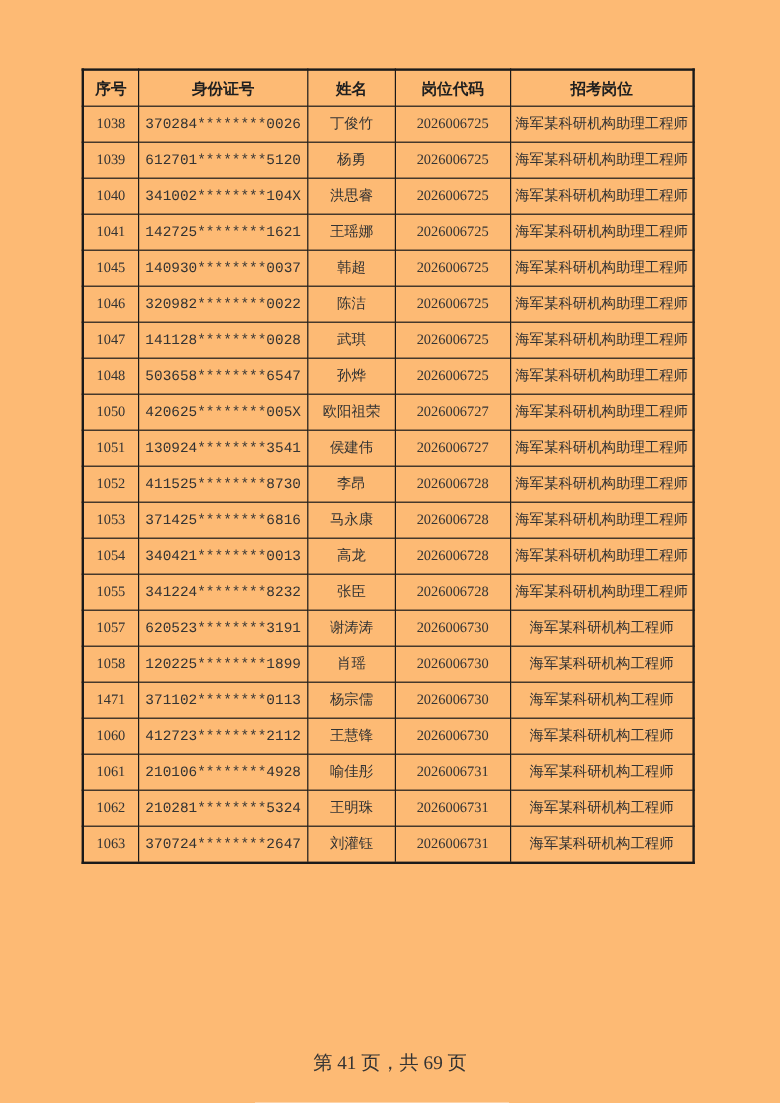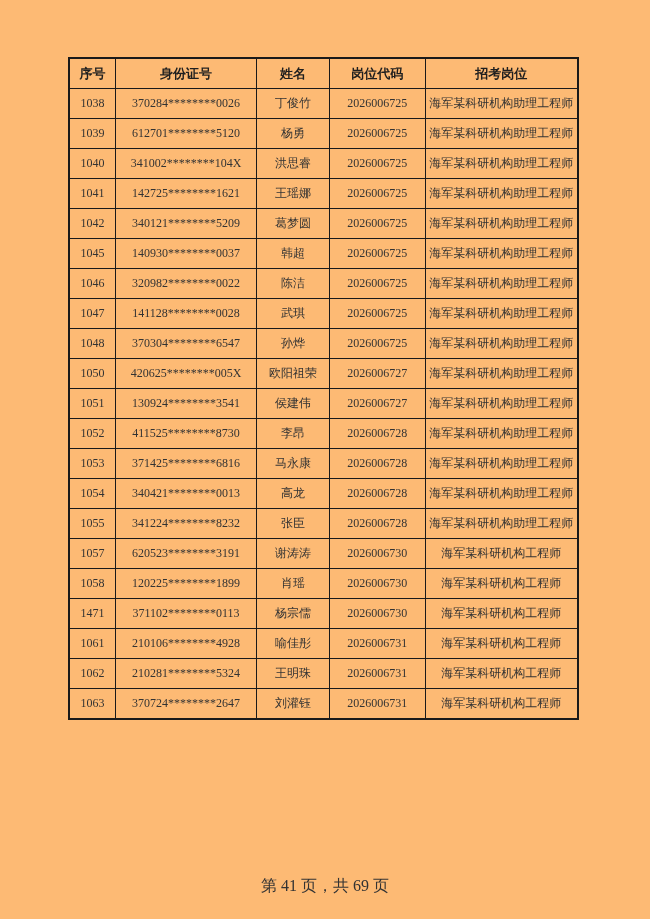--- a/index.html
+++ b/index.html
@@ -35,21 +35,21 @@
     color: #333333;
     white-space: nowrap;
     overflow: hidden;
   }
   table.roster th {
     font-weight: bold;
     font-size: 13px;
     color: #1f1f1f;
   }
   .col-seq          { width: 44px;  }
-  .col-id_number    { width: 134px; }
+  .col-id_number    { width: 134px; font-family: Liberation Mono, monospace; }
   .col-name         { width: 69px;  }
   .col-position_code{ width: 91px;  }
   .col-position     { width: 145px; }
   td.col-position {
     text-align: left;
     padding-left: 3px;
   }
   .footer {
     position: absolute;
     left: 0;
@@ -105,27 +105,20 @@
           <td class="col-position">海军某科研机构助理工程师</td>
         </tr>
         <tr>
           <td class="col-seq">1041</td>
           <td class="col-id_number">142725********1621</td>
           <td class="col-name">王瑶娜</td>
           <td class="col-position_code">2026006725</td>
           <td class="col-position">海军某科研机构助理工程师</td>
         </tr>
         <tr>
-          <td class="col-seq">1042</td>
-          <td class="col-id_number">340121********5209</td>
-          <td class="col-name">葛梦圆</td>
-          <td class="col-position_code">2026006725</td>
-          <td class="col-position">海军某科研机构助理工程师</td>
-        </tr>
-        <tr>
           <td class="col-seq">1045</td>
           <td class="col-id_number">140930********0037</td>
           <td class="col-name">韩超</td>
           <td class="col-position_code">2026006725</td>
           <td class="col-position">海军某科研机构助理工程师</td>
         </tr>
         <tr>
           <td class="col-seq">1046</td>
           <td class="col-id_number">320982********0022</td>
           <td class="col-name">陈洁</td>
@@ -134,21 +127,21 @@
         </tr>
         <tr>
           <td class="col-seq">1047</td>
           <td class="col-id_number">141128********0028</td>
           <td class="col-name">武琪</td>
           <td class="col-position_code">2026006725</td>
           <td class="col-position">海军某科研机构助理工程师</td>
         </tr>
         <tr>
           <td class="col-seq">1048</td>
-          <td class="col-id_number">370304********6547</td>
+          <td class="col-id_number">503658********6547</td>
           <td class="col-name">孙烨</td>
           <td class="col-position_code">2026006725</td>
           <td class="col-position">海军某科研机构助理工程师</td>
         </tr>
         <tr>
           <td class="col-seq">1050</td>
           <td class="col-id_number">420625********005X</td>
           <td class="col-name">欧阳祖荣</td>
           <td class="col-position_code">2026006727</td>
           <td class="col-position">海军某科研机构助理工程师</td>
@@ -203,20 +196,27 @@
           <td class="col-position">海军某科研机构工程师</td>
         </tr>
         <tr>
           <td class="col-seq">1471</td>
           <td class="col-id_number">371102********0113</td>
           <td class="col-name">杨宗儒</td>
           <td class="col-position_code">2026006730</td>
           <td class="col-position">海军某科研机构工程师</td>
         </tr>
         <tr>
+          <td class="col-seq">1060</td>
+          <td class="col-id_number">412723********2112</td>
+          <td class="col-name">王慧锋</td>
+          <td class="col-position_code">2026006730</td>
+          <td class="col-position">海军某科研机构工程师</td>
+        </tr>
+        <tr>
           <td class="col-seq">1061</td>
           <td class="col-id_number">210106********4928</td>
           <td class="col-name">喻佳彤</td>
           <td class="col-position_code">2026006731</td>
           <td class="col-position">海军某科研机构工程师</td>
         </tr>
         <tr>
           <td class="col-seq">1062</td>
           <td class="col-id_number">210281********5324</td>
           <td class="col-name">王明珠</td>

